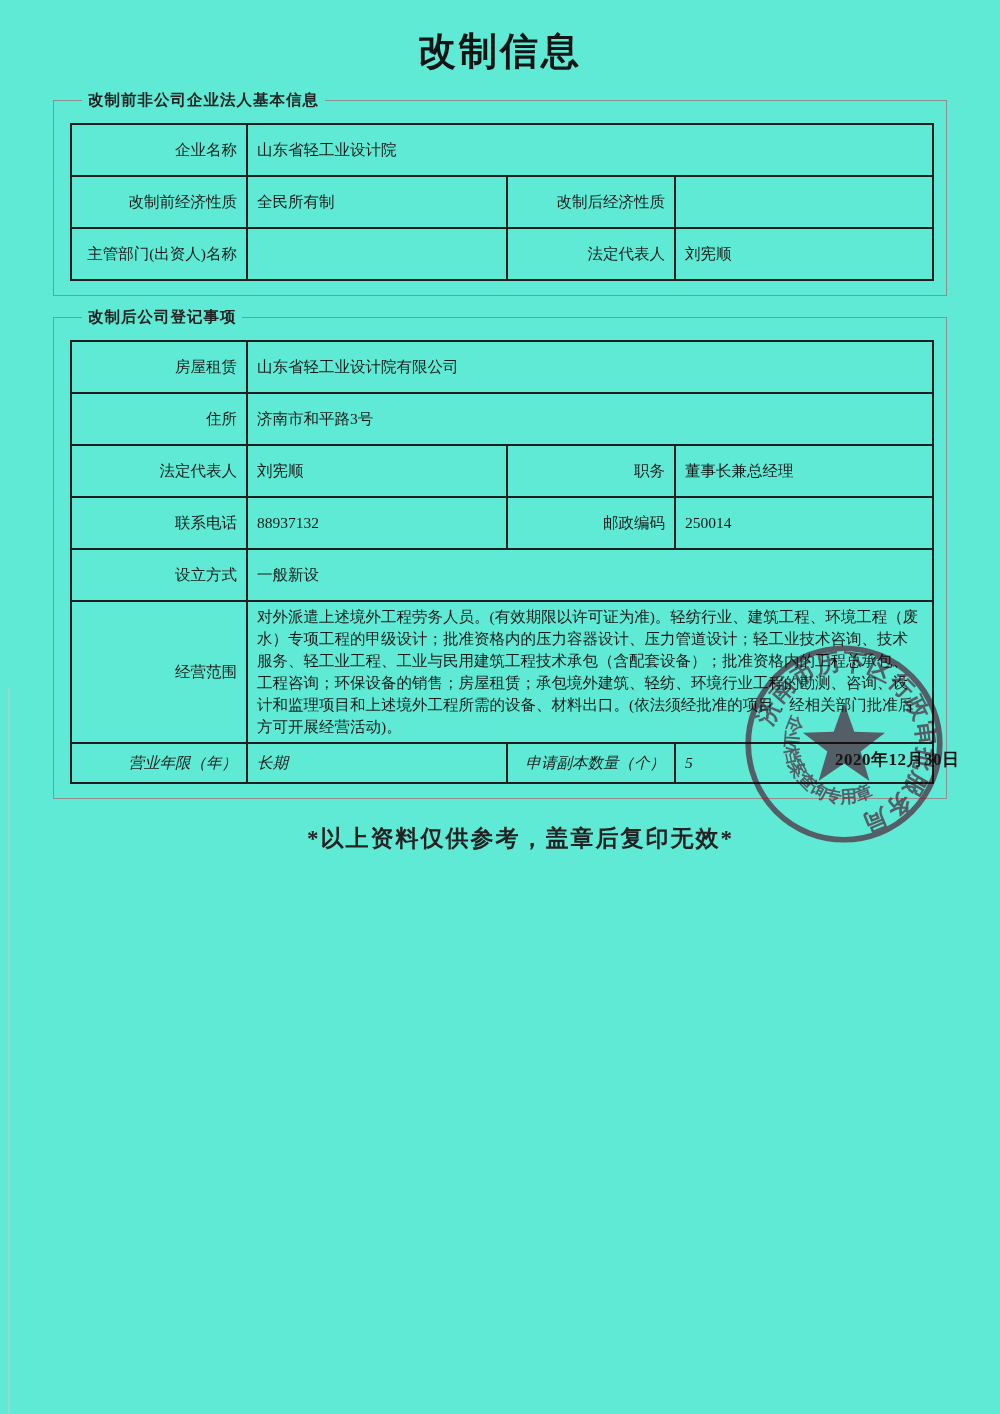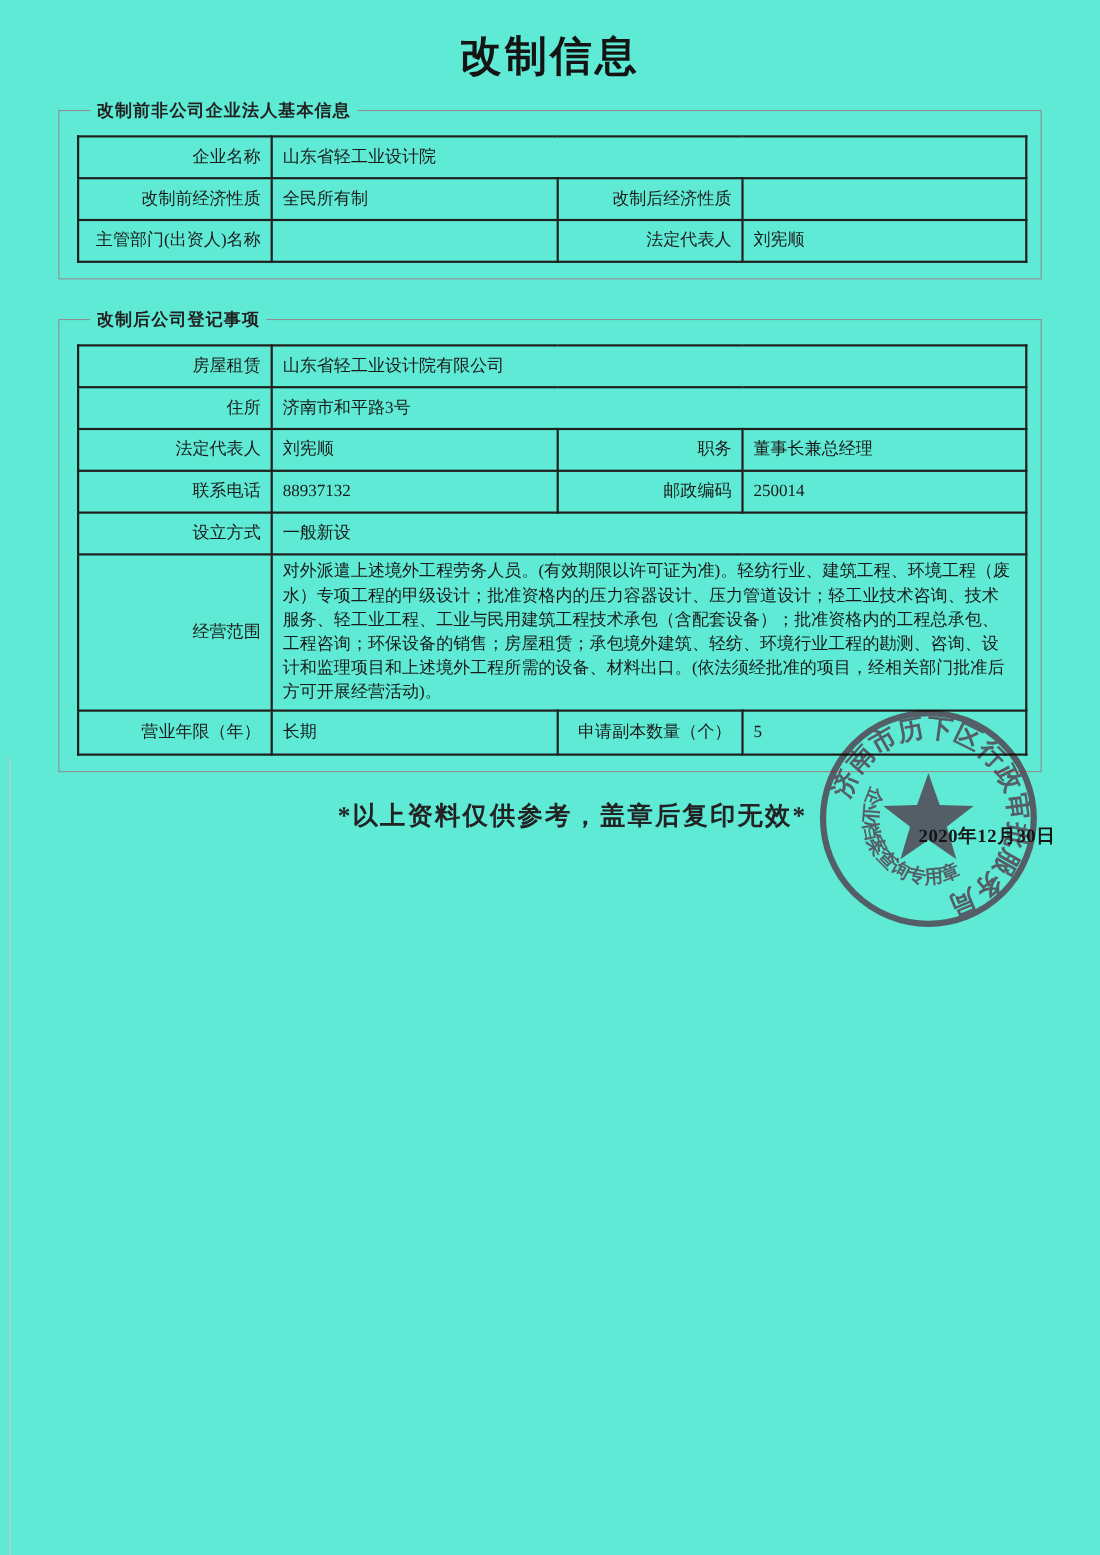--- a/index.html
+++ b/index.html
@@ -22,21 +22,21 @@
     color:#141414;
   }
 
   fieldset.section {
     width:894px;
     margin:0 auto;
     border:1px solid #8f8f8f;
     padding:12px 12px 14px 16px;
   }
   fieldset.sec1 { margin-top:13px; }
-  fieldset.sec2 { margin-top:26px; }
+  fieldset.sec2 { margin-top:11px; }
   legend.section-legend {
     font-size:15.5px;
     font-weight:700;
     color:#222;
     padding:0 6px;
     margin-left:12px;
     letter-spacing:1px;
   }
 
   table.grid {
@@ -47,23 +47,23 @@
   }
   table.grid td {
     border:2px solid #1f1f1f;
     padding:4px 9px;
     vertical-align:middle;
     line-height:22px;
     word-break:break-all;
   }
   td.lbl { text-align:right; color:#1c1c1c; }
   td.val { text-align:left; }
-  tr.h38 td { height:38px; }
+  tr.h38 td { height:52px; }
   tr.h54 td { height:56px; }
-  tr.h40 td { height:40px; }
+  tr.h40 td { height:40px;font-style:italic; }
   td.scope-val { line-height:25px; font-size:15.5px; padding:8px 10px; }
   tr.scope-row td { height:126px; }
 
   .footer-note {
     margin-top:24px;
     text-align:center;
     padding-left:41px;
     font-size:23px;
     font-weight:600;
     letter-spacing:2px;

